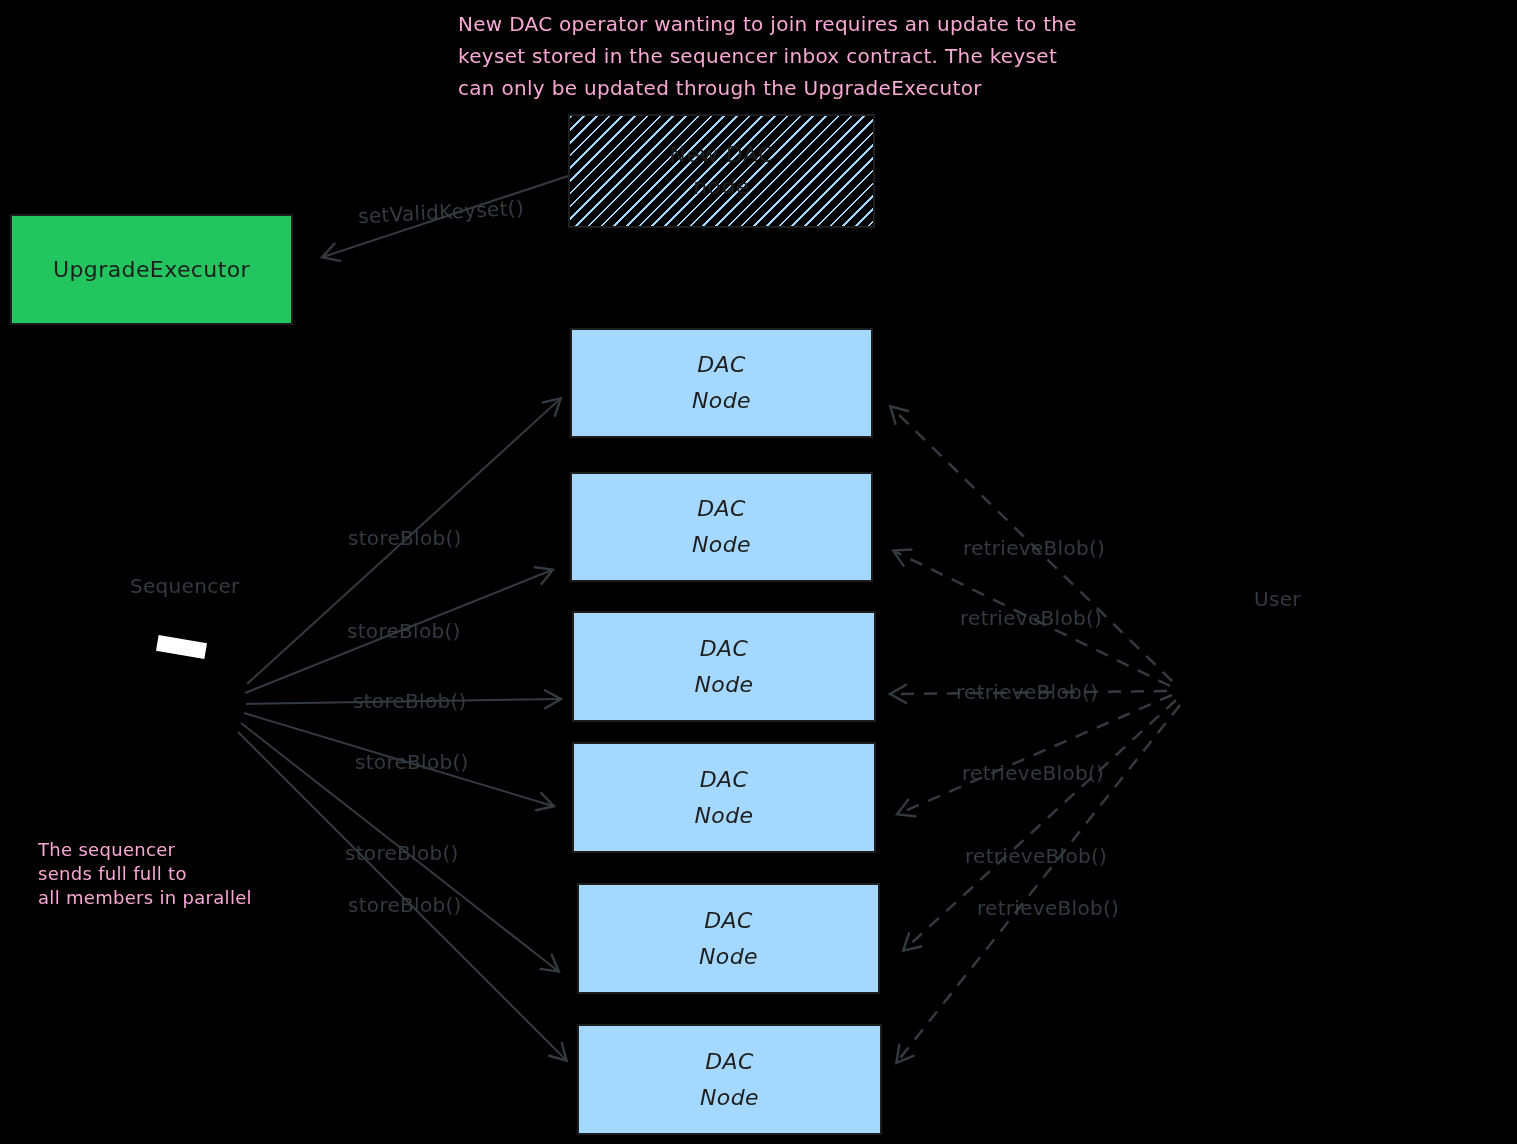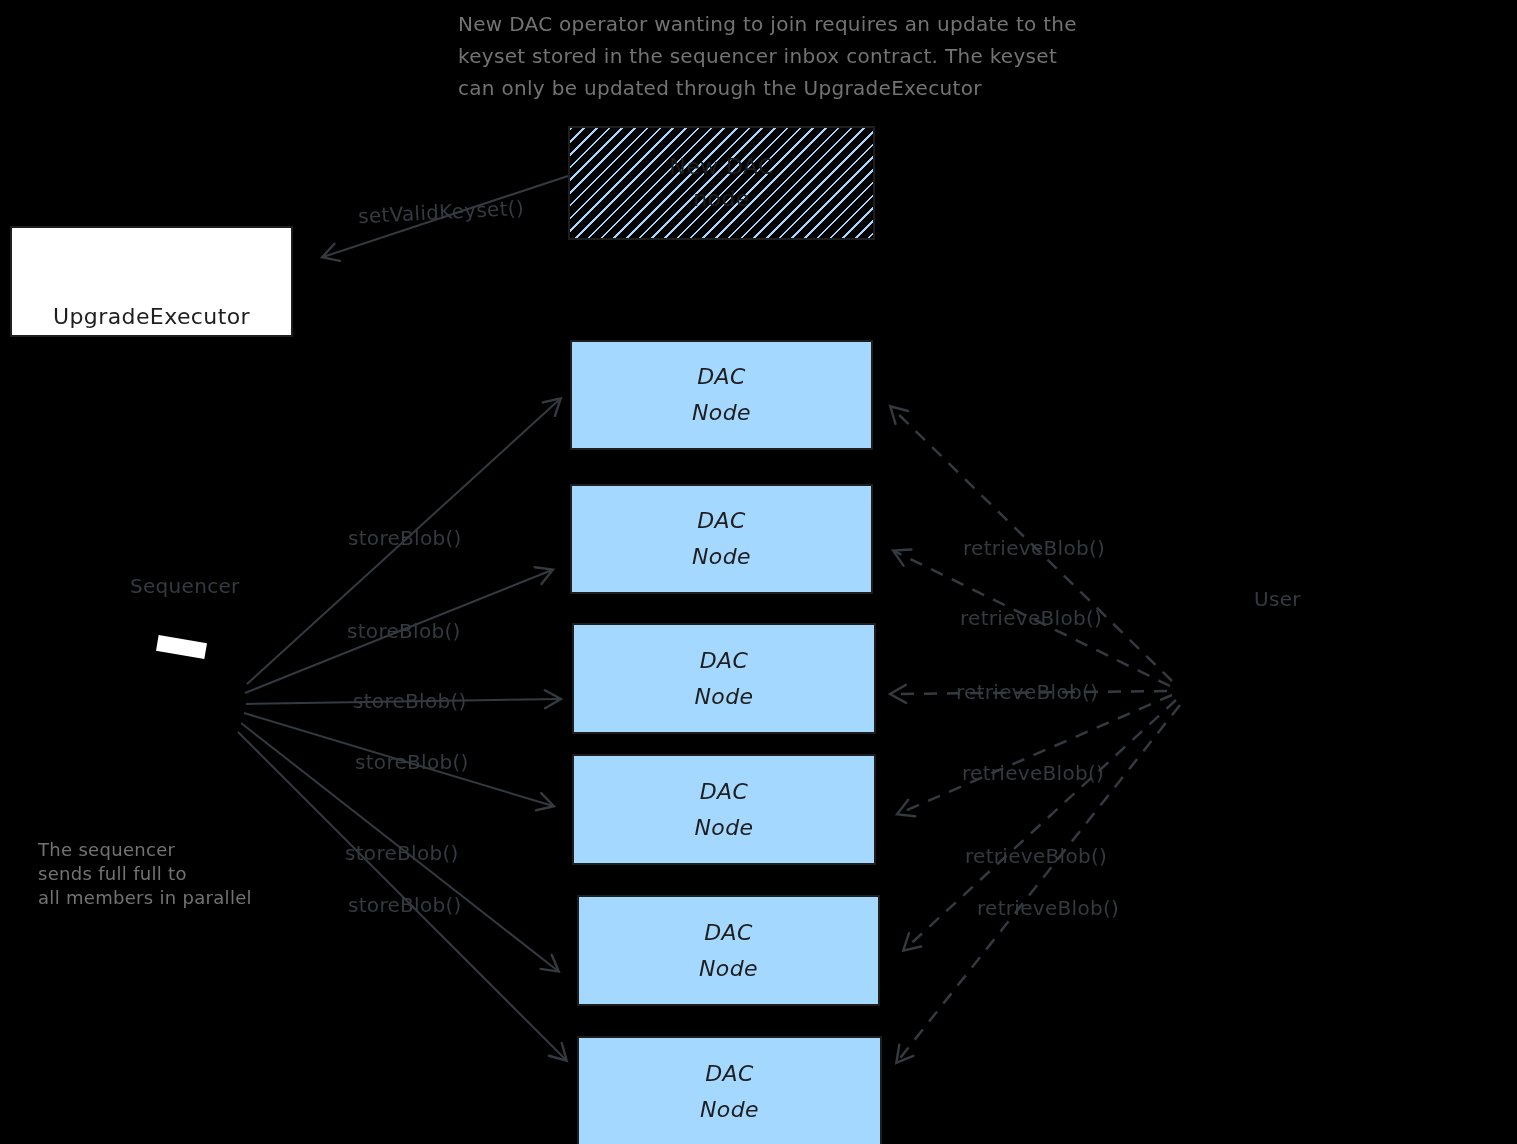--- a/index.html
+++ b/index.html
@@ -6,49 +6,48 @@
   .canvas{
     position:relative;
     width:1517px;height:1144px;
     background:#000000;
     overflow:hidden;
     font-family:"DejaVu Sans", sans-serif;
   }
   .arrows{position:absolute;left:0;top:0;}
   .note{
     position:absolute;
-    color:#737373;
+    color:#f9a8d4;
     white-space:pre-line;
     font-size:20px;
     line-height:32px;
     letter-spacing:.3px;
   }
   .lbl{
     position:absolute;
     color:#343a40;
     font-size:20px;
     white-space:nowrap;
     letter-spacing:.3px;
   }
   .box{
     position:absolute;
     display:flex;align-items:center;justify-content:center;
     text-align:center;
     border:2px solid #1e1e1e;
     box-sizing:border-box;
-    margin-top:12px;
   }
   .box-text{
     color:#1e1e1e;
     font-size:22px;
     line-height:36px;
     white-space:pre-line;
     letter-spacing:.4px;
   }
-  .pink{background:#ffffff;align-items:flex-end;}
+  .pink{background:#22c55e;}
   .blue{background:#a5d8ff;font-style:italic;}
   .hatch{
     background:repeating-linear-gradient(135deg,
       #a5d8ff 0px, #a5d8ff 1.8px,
       transparent 1.8px, transparent 9px);
   }
   .hatch .box-text{line-height:32px;}
   .seq-screen{
     position:absolute;
     left:157px;top:639px;width:49px;height:16px;

